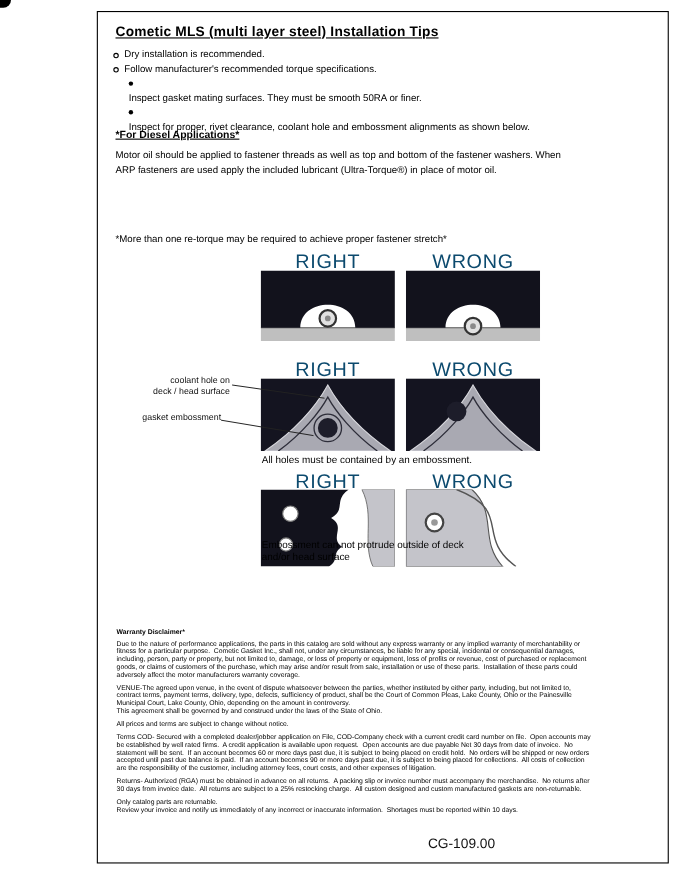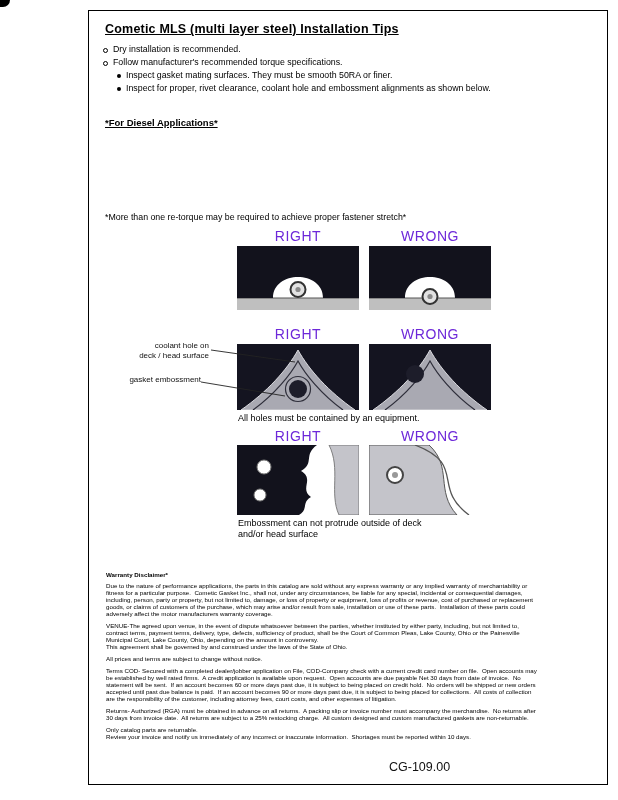--- a/index.html
+++ b/index.html
@@ -8,39 +8,39 @@
   .corner-mark { position:absolute; left:0; top:0; width:10px; height:7px; background:#000;
                  border-bottom-right-radius:7px; }
   .page { position:absolute; left:88px; top:10px; width:520px; height:775px;
           border:1px solid #000; background:#fff; box-sizing:border-box; }
 
   .title { position:absolute; left:16px; top:11px; font-size:12.5px; font-weight:bold;
            text-decoration:underline; letter-spacing:0.2px; }
 
   .tips { position:absolute; left:14px; top:32px; width:440px; }
   .tip-row { display:flex; align-items:flex-start; gap:5px; font-size:8.8px; line-height:13px; }
-  .tip-row.sub { margin-left:14px; }
+  .tip-row.sub { margin-left:14px;flex-direction:column; }
   .mk { flex:0 0 auto; margin-top:4.5px; width:4px; height:4px; border-radius:50%; }
   .mk.circle { border:1px solid #000; background:#fff; width:3px; height:3px; }
   .mk.disc { background:#000; }
 
   .diesel-heading { position:absolute; left:16px; top:106px; font-size:9.5px; font-weight:bold;text-decoration:underline; }
   .para { position:absolute; left:16px; width:424px; font-size:8.8px; line-height:13px; }
   .para.p1 { top:124px; }
   .para.p2 { top:160px; }
   .para.note { top:200px; }
 
-  .dlabel { position:absolute; width:122px; text-align:center; font-size:14px;
-            letter-spacing:0.6px; color:#6d28d9; }
+  .dlabel { position:absolute; width:122px; text-align:center; font-size:18px;
+            letter-spacing:0.6px; color:#0c4a6e; }
   .col-l { left:148px; } .col-r { left:280px; }
   .r1l { top:217px; } .r2l { top:315px; } .r3l { top:417px; }
   .panel { position:absolute; width:122px; display:block; }
   .r1p { top:235px; height:64px; } .r2p { top:333px; height:66px; } .r3p { top:434px; height:70px; }
   .caption { position:absolute; left:149px; font-size:9px; line-height:11px; white-space:pre-line; }
-  .cap1 { top:302px; } .cap2 { top:402px; } .cap3 { top:507px; }
+  .cap1 { top:302px; } .cap2 { top:402px; } .cap3 { top:479px; }
 
   .ann { position:absolute; font-size:8px; line-height:9.5px; text-align:right;
          white-space:pre-line; color:#111; }
   .ann1 { left:28px; top:330px; width:92px; }
   .ann2 { left:20px; top:364px; width:92px; }
   .ann-lines { position:absolute; left:0; top:325px; width:300px; height:70px; pointer-events:none; }
 
   .legal { position:absolute; left:17px; top:560px; width:436px; font-size:6.2px; line-height:7px; }
   .legal h4 { margin:0 0 4px 0; font-size:6.2px; font-weight:bold; }
   .legal p { margin:0 0 5px 0; white-space:pre-wrap; }
@@ -70,20 +70,21 @@
         <span class="mk disc"></span>
         <span>Inspect gasket mating surfaces.  They must be smooth 50RA or finer.</span>
       </div>
       <div class="tip-row sub">
         <span class="mk disc"></span>
         <span>Inspect for proper, rivet clearance, coolant hole and embossment alignments as shown below.</span>
       </div>
     </div>
 
     <div class="diesel-heading">*For Diesel Applications*</div>
+    <div class="para p1">Motor oil should be applied to fastener threads as well as top and bottom of the fastener washers. When ARP fasteners are used apply the included lubricant (Ultra-Torque®) in place of motor oil.</div>
     <div class="para note">*More than one re-torque may be required to achieve proper fastener stretch*</div>
 
     <div class="dlabel col-l r1l">RIGHT</div>
     <div class="dlabel col-r r1l">WRONG</div>
 
     <svg class="panel col-l r1p" viewBox="0 0 122 64">
       <rect x="0" y="0" width="122" height="64" fill="#ffffff"></rect>
       <rect x="0" y="52" width="122" height="12" fill="#bfbfbf"></rect>
       <line x1="0" y1="52" x2="122" y2="52" stroke="#555" stroke-width="1"></line>
       <path d="M0,0 H122 V52 H86 C86,24 36,24 36,52 H0 Z" fill="#12121c"></path>
@@ -116,21 +117,21 @@
     <svg class="panel col-r r2p" viewBox="0 0 122 66">
       <rect width="122" height="66" fill="#141420"></rect>
       <path d="M4,66 C30,48 50,26 61,6 C72,26 92,48 118,66 Z" fill="#a9a9b2" stroke="#d8d8dd" stroke-width="1"></path>
       <path d="M16,66 C38,50 54,30 61,17 C68,30 84,50 106,66" fill="none" stroke="#2e2e3a" stroke-width="1.2"></path>
       <circle cx="46" cy="30" r="9" fill="#1d1d2a"></circle>
     </svg>
     <svg class="ann-lines" viewBox="0 0 300 70">
       <line x1="122" y1="14" x2="206" y2="26" stroke="#222" stroke-width="0.9"></line>
       <line x1="112" y1="46" x2="196" y2="60" stroke="#222" stroke-width="0.9"></line>
     </svg>
-    <div class="caption cap2">All holes must be contained by an equipment.</div>
+    <div class="caption cap2">All holes must be contained by an embossment.</div>
 
     <div class="dlabel col-l r3l">RIGHT</div>
     <div class="dlabel col-r r3l">WRONG</div>
 
     <svg class="panel col-l r3p" viewBox="0 0 122 70">
       <rect width="122" height="70" fill="#ffffff"></rect>
       <path d="M92,0 C104,24 92,48 102,70 H122 V0 Z" fill="#c4c4ca" stroke="#666" stroke-width="0.8"></path>
       <path d="M0,0 H80 C66,10 78,18 64,26 C78,34 62,44 74,52 C64,58 72,64 62,70 H0 Z" fill="#12121c"></path>
       <circle cx="27" cy="22" r="7" fill="#ffffff" stroke="#777" stroke-width="1"></circle>
       <circle cx="23" cy="50" r="6" fill="#ffffff" stroke="#777" stroke-width="1"></circle>

